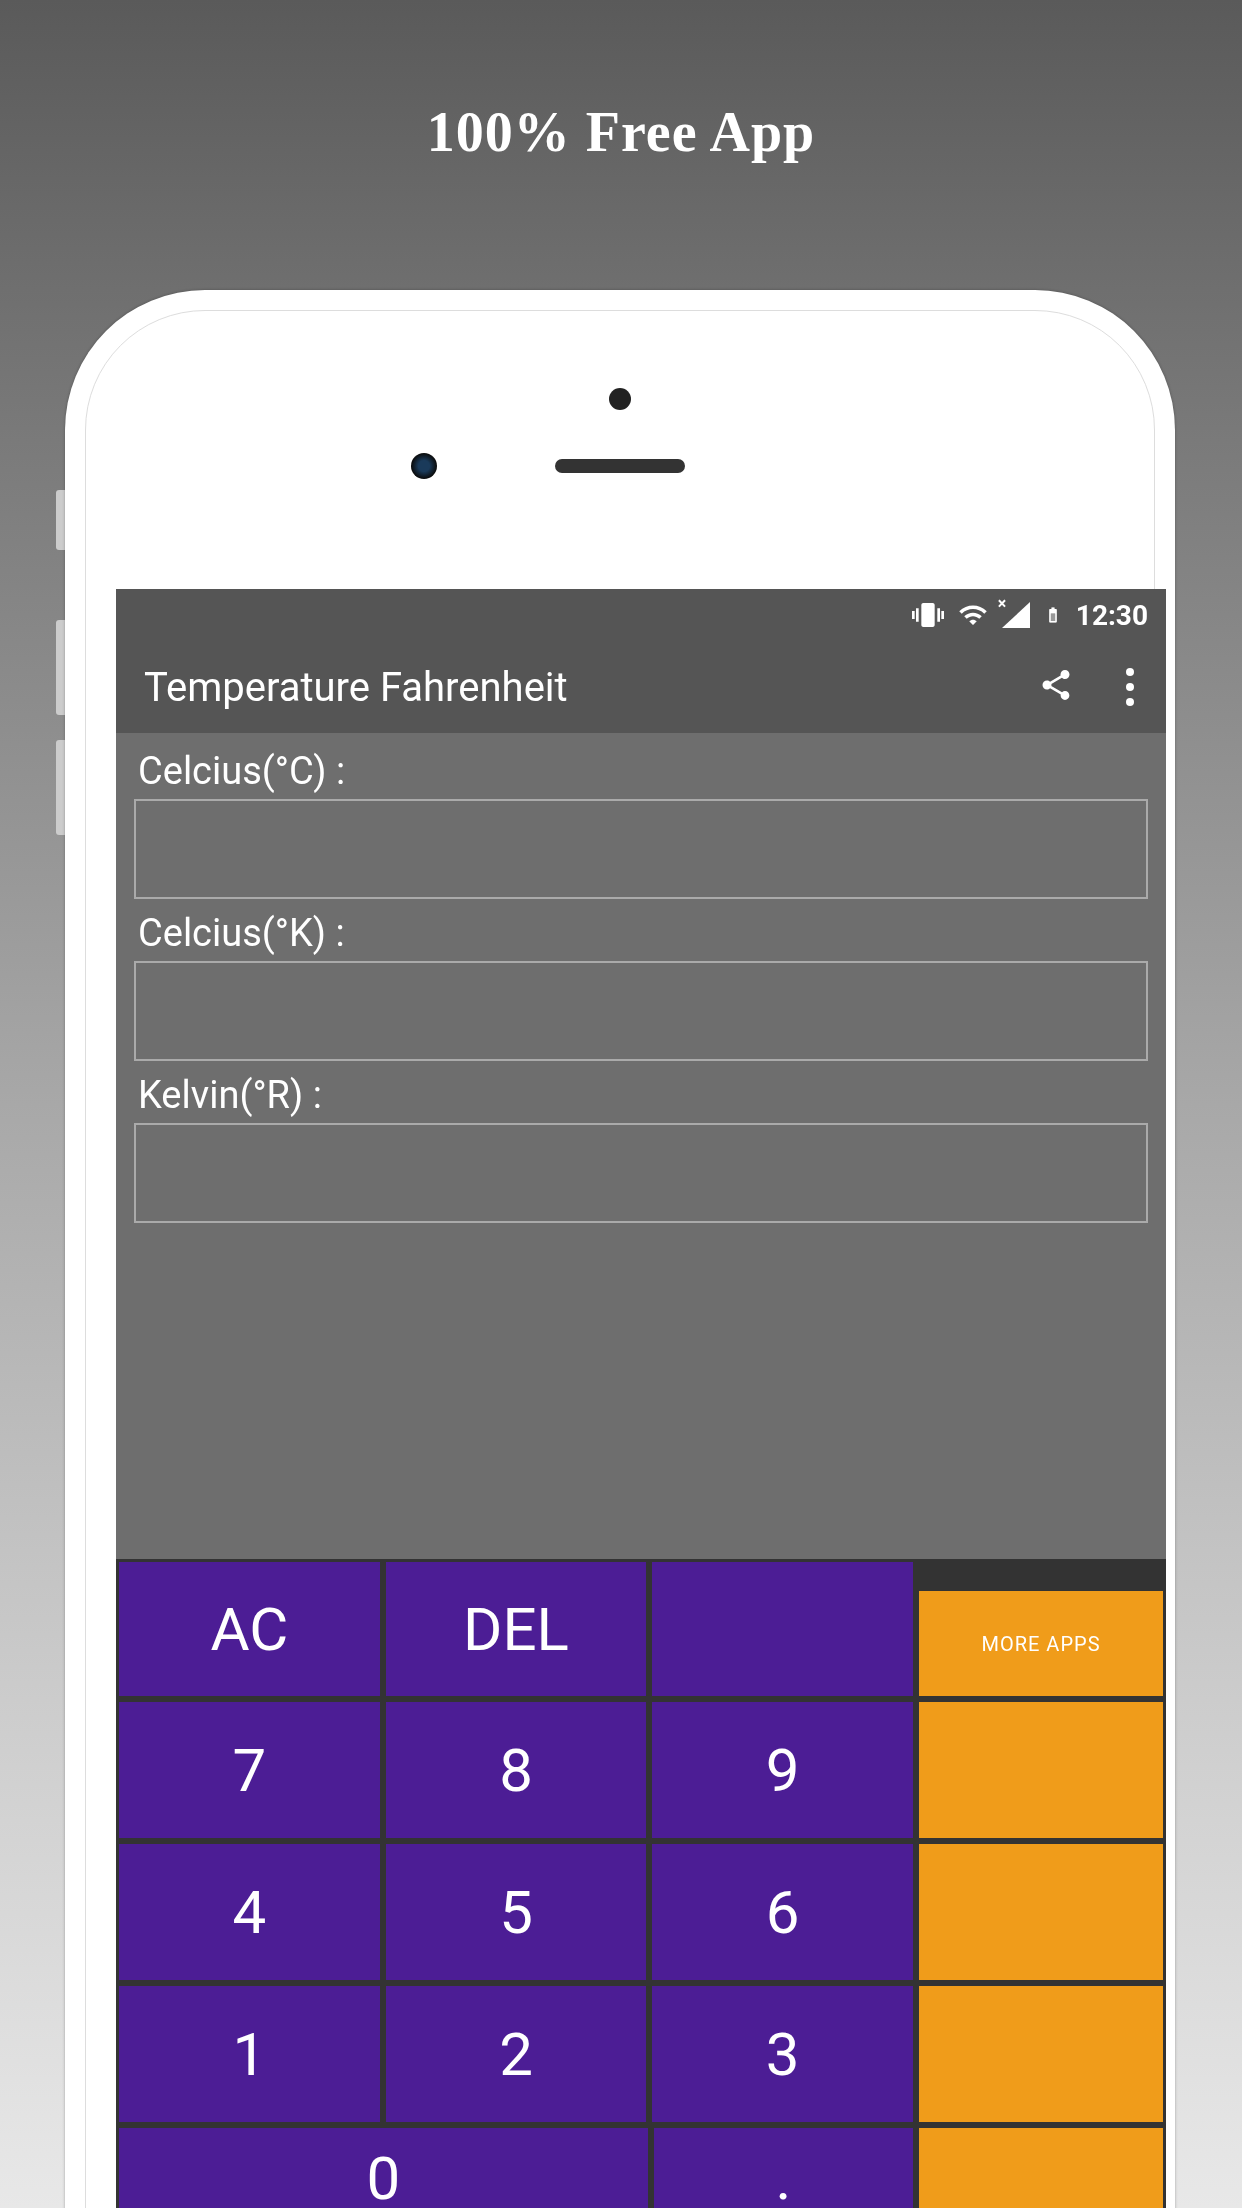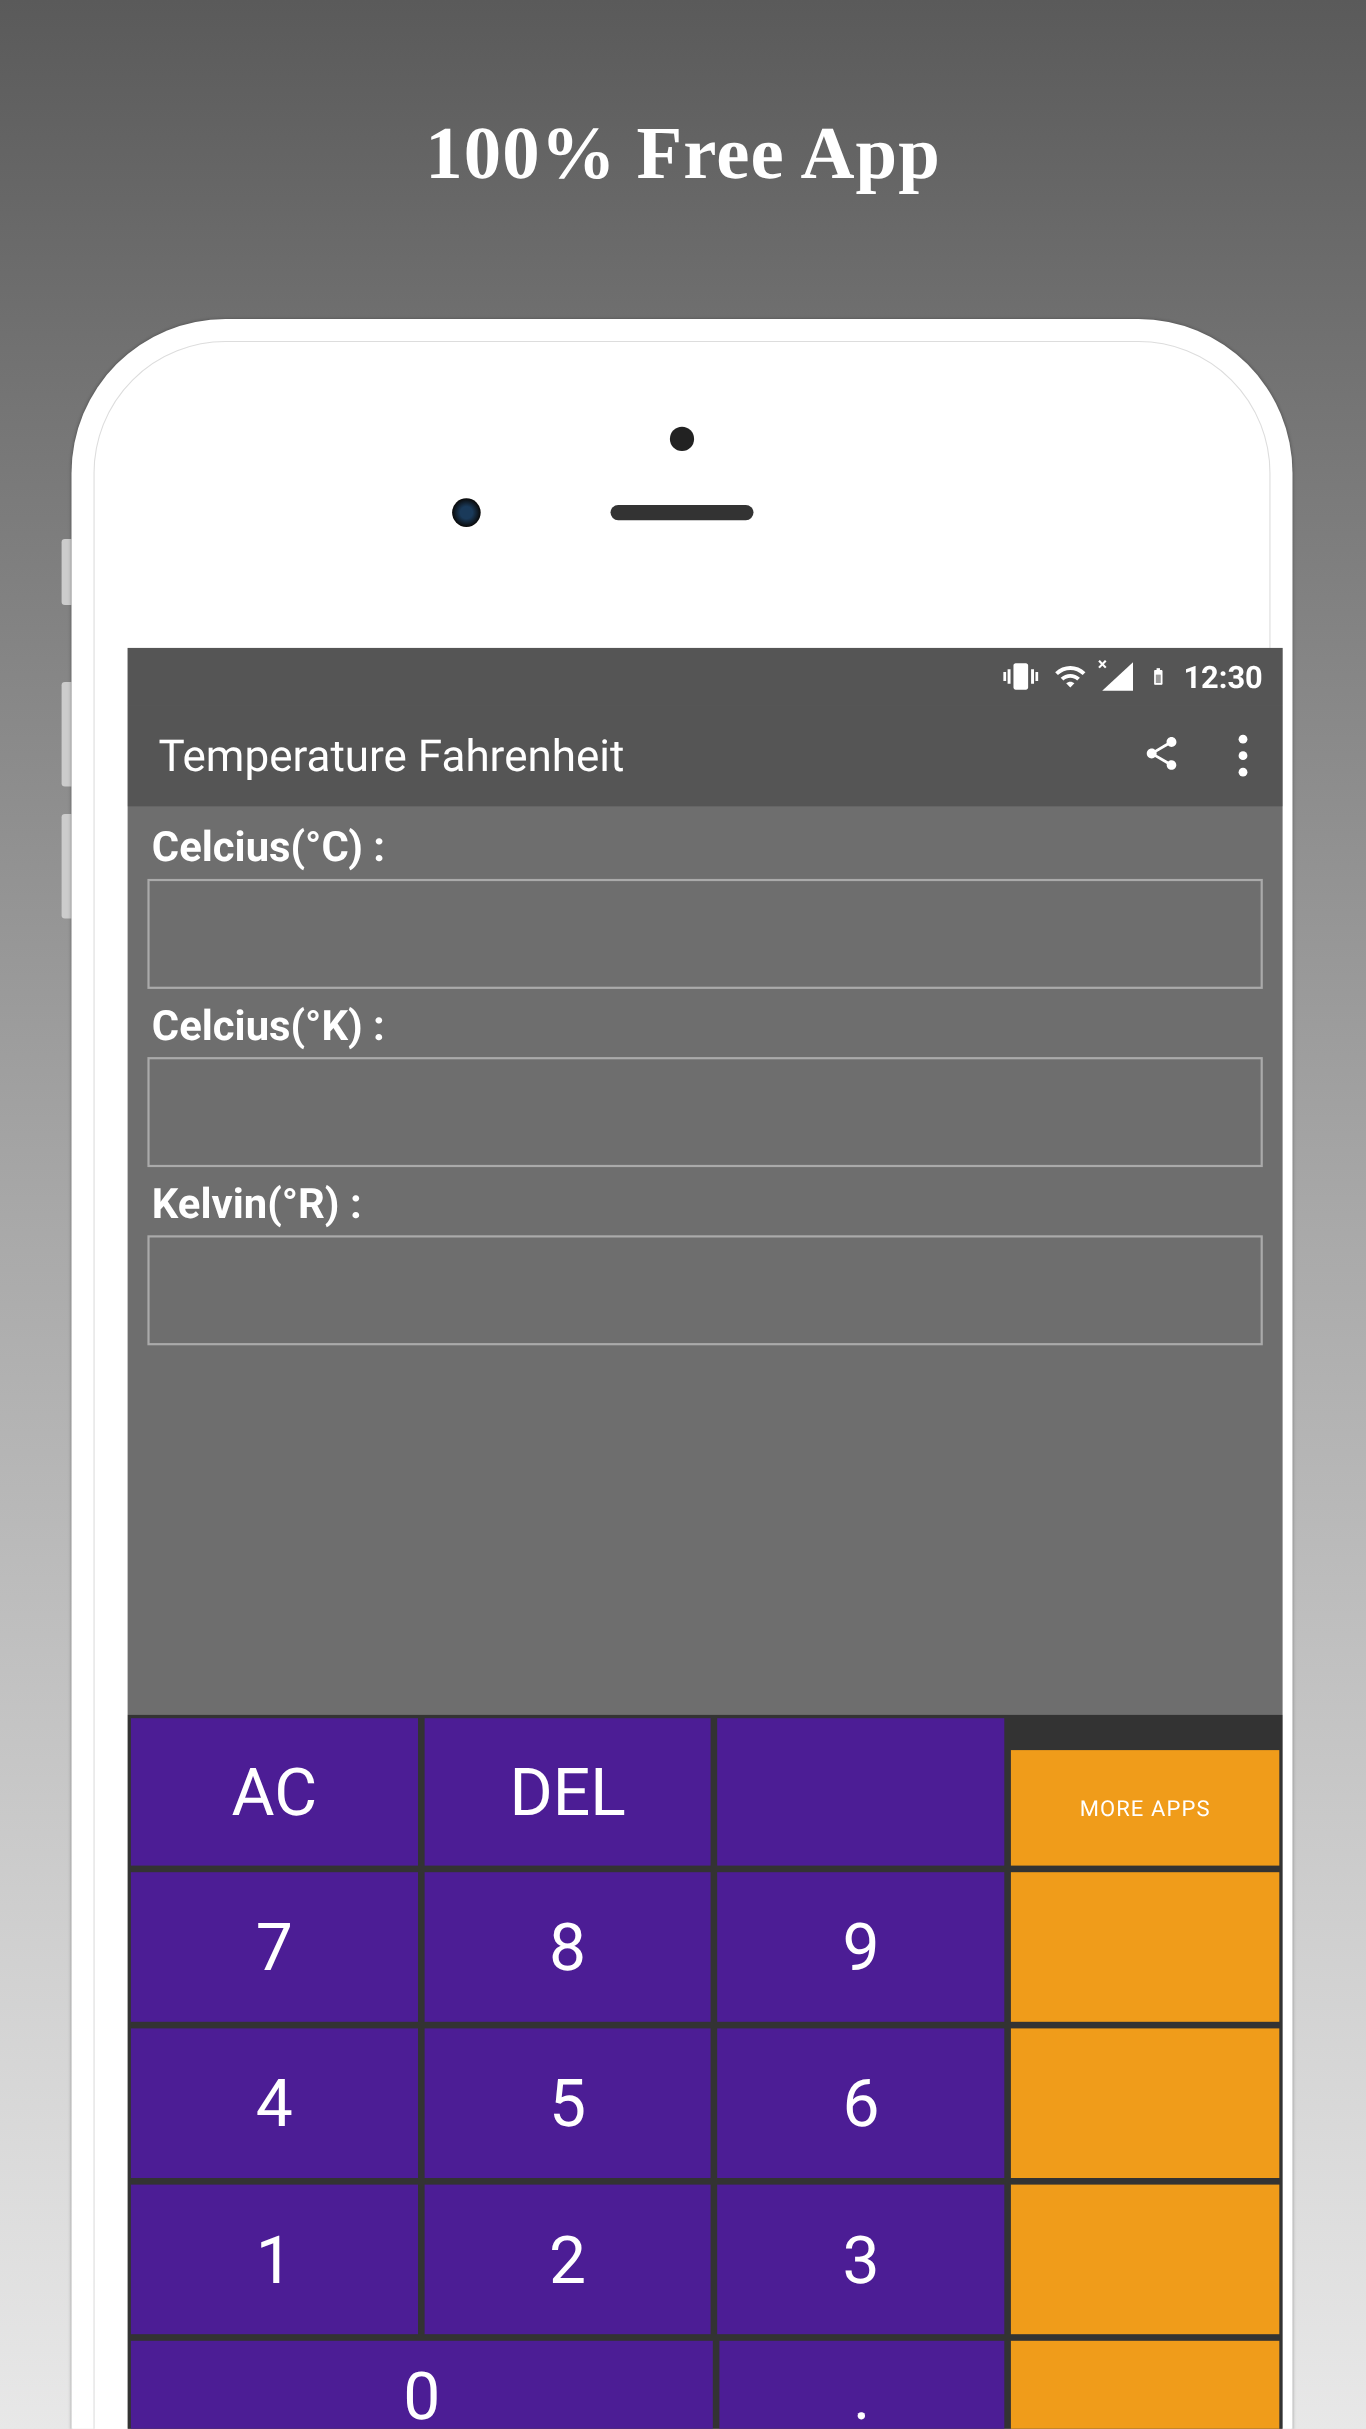--- a/index.html
+++ b/index.html
@@ -16,21 +16,21 @@
       position: relative;
       overflow: hidden;
     }
     
     .headline {
       position: absolute;
       top: 100px;
       left: 50%;
       transform: translateX(-50%);
       color: white;
-      font-size: 68px;
+      font-size: 56px;
       font-weight: 900;
       font-family: "Georgia", serif;
       text-align: center;
       letter-spacing: 1px;
     }
     
     .phone-frame {
       position: absolute;
       top: 290px;
       left: 65px;
@@ -231,21 +231,21 @@
       padding: 8px 18px;
     }
     
     .field-group {
       margin-bottom: 4px;
     }
     
     .field-label {
       color: white;
       font-size: 38px;
-      font-weight: 700;
+      font-weight: 400;
       padding: 8px 4px 6px;
     }
     
     .field-input {
       width: 100%;
       height: 100px;
       background: #6e6e6e;
       border: 2px solid #aaa;
       padding: 0 14px;
       color: white;

